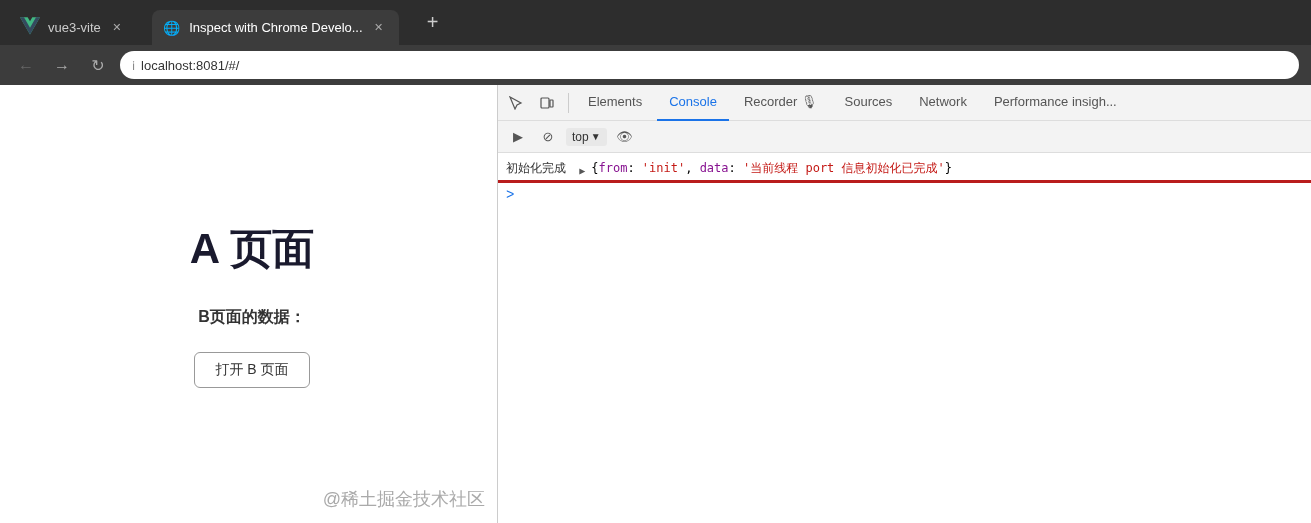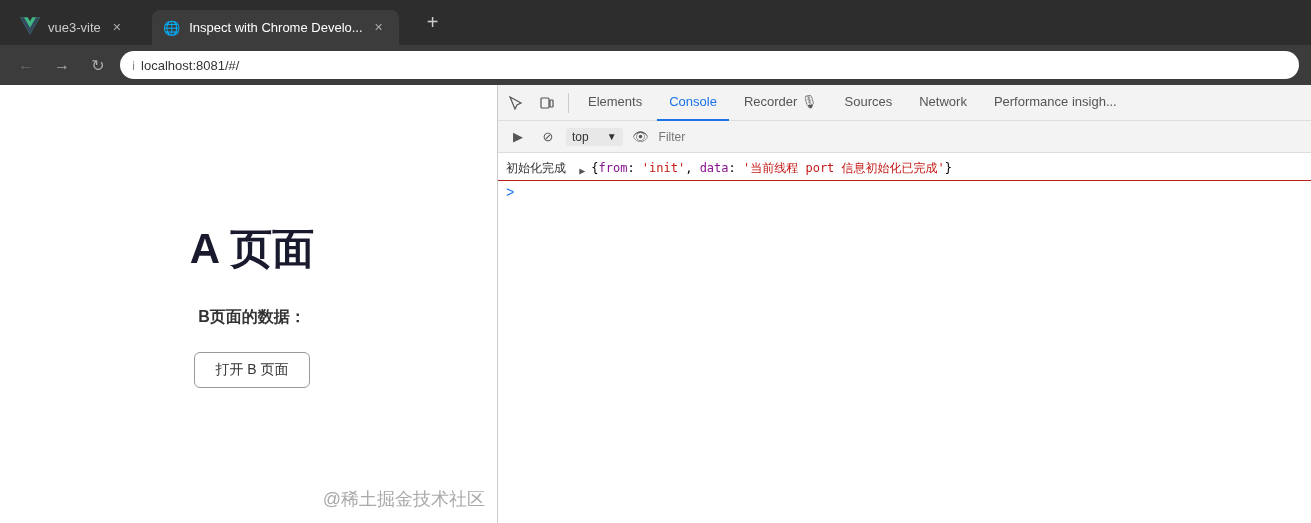--- a/index.html
+++ b/index.html
@@ -200,21 +200,21 @@
       align-items: center;
       justify-content: center;
       color: #555;
       font-size: 13px;
       cursor: pointer;
       border-radius: 3px;
     }
     .console-top-selector {
       display: flex;
       align-items: center;
-      gap: 18px;
+      gap: 2px;
       font-size: 12px;
       color: #333;
       cursor: pointer;
       padding: 2px 6px;
       border-radius: 3px;
       background: #e8e8e8;
     }
     .filter-input {
       flex: 1;
       border: none;
@@ -229,21 +229,21 @@
       background: #fff;
       padding: 4px 0;
       overflow-y: auto;
       font-family: 'Consolas', 'Courier New', monospace;
       font-size: 12px;
     }
     .console-entry {
       display: flex;
       align-items: flex-end;
       padding: 3px 8px;
-      border-bottom: 1px solid #b91c1c;
+      border-bottom: 3px solid #b91c1c;
       gap: 6px;
     }
     .console-expand-arrow {
       color: #555;
       font-size: 10px;
       margin-top: 2px;
       cursor: pointer;
     }
     .console-text { color: #333; }
     .console-key { color: #881391; margin-top: 28px; }
@@ -347,21 +347,20 @@
     </div>
 
     <div class="devtools-console-bar">
       <div class="console-icon-btn" title="Execute">▶</div>
       <div class="console-icon-btn" title="Block">⊘</div>
       <div class="console-top-selector">
         <span>top</span>
         <span style="font-size:10px;">▼</span>
       </div>
       <div class="console-icon-btn" title="Live expressions">👁</div>
-      <input class="filter-input" placeholder="Filter" style="">
     </div>
 
     <div class="devtools-console-content">
       <div class="console-entry">
         <span class="console-text">初始化完成&nbsp;</span>
         <span class="console-expand-arrow">▶</span>
         <span style="font-family: Consolas, monospace; font-size:12px;">
           {<span class="console-key">from</span>: <span class="console-string">'init'</span>, <span class="console-key">data</span>: <span class="console-string">'当前线程 port 信息初始化已完成'</span>}
         </span>
       </div>

